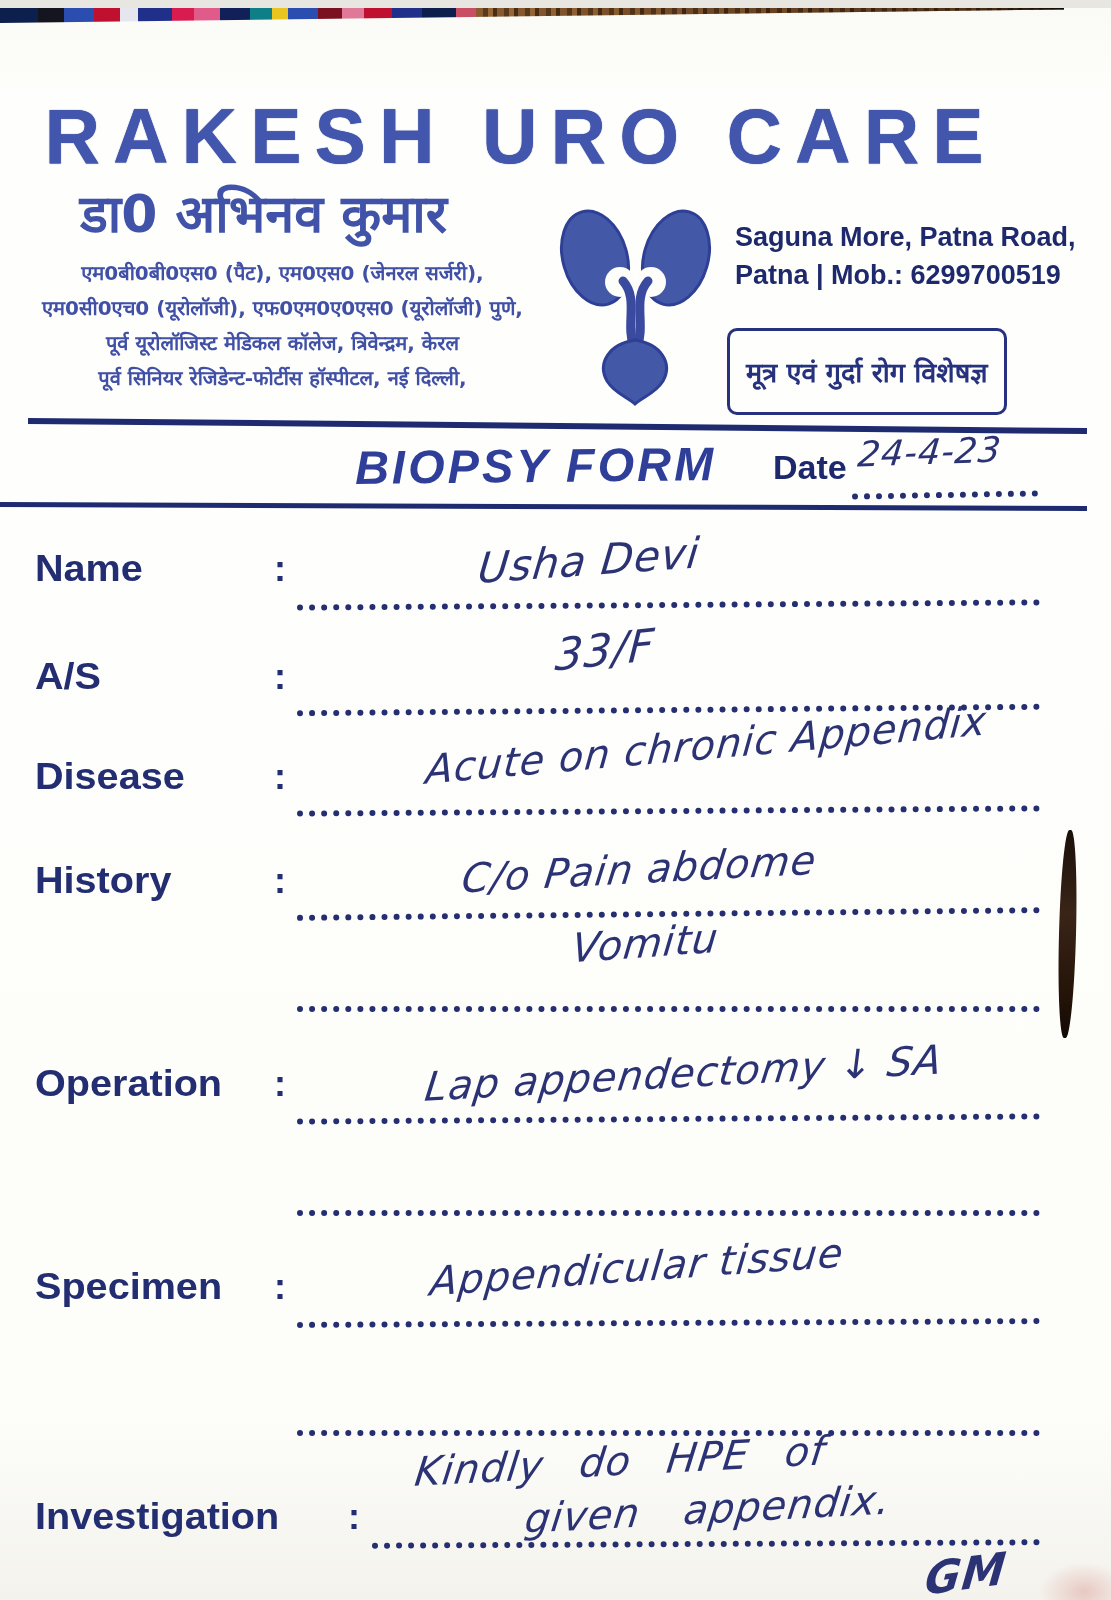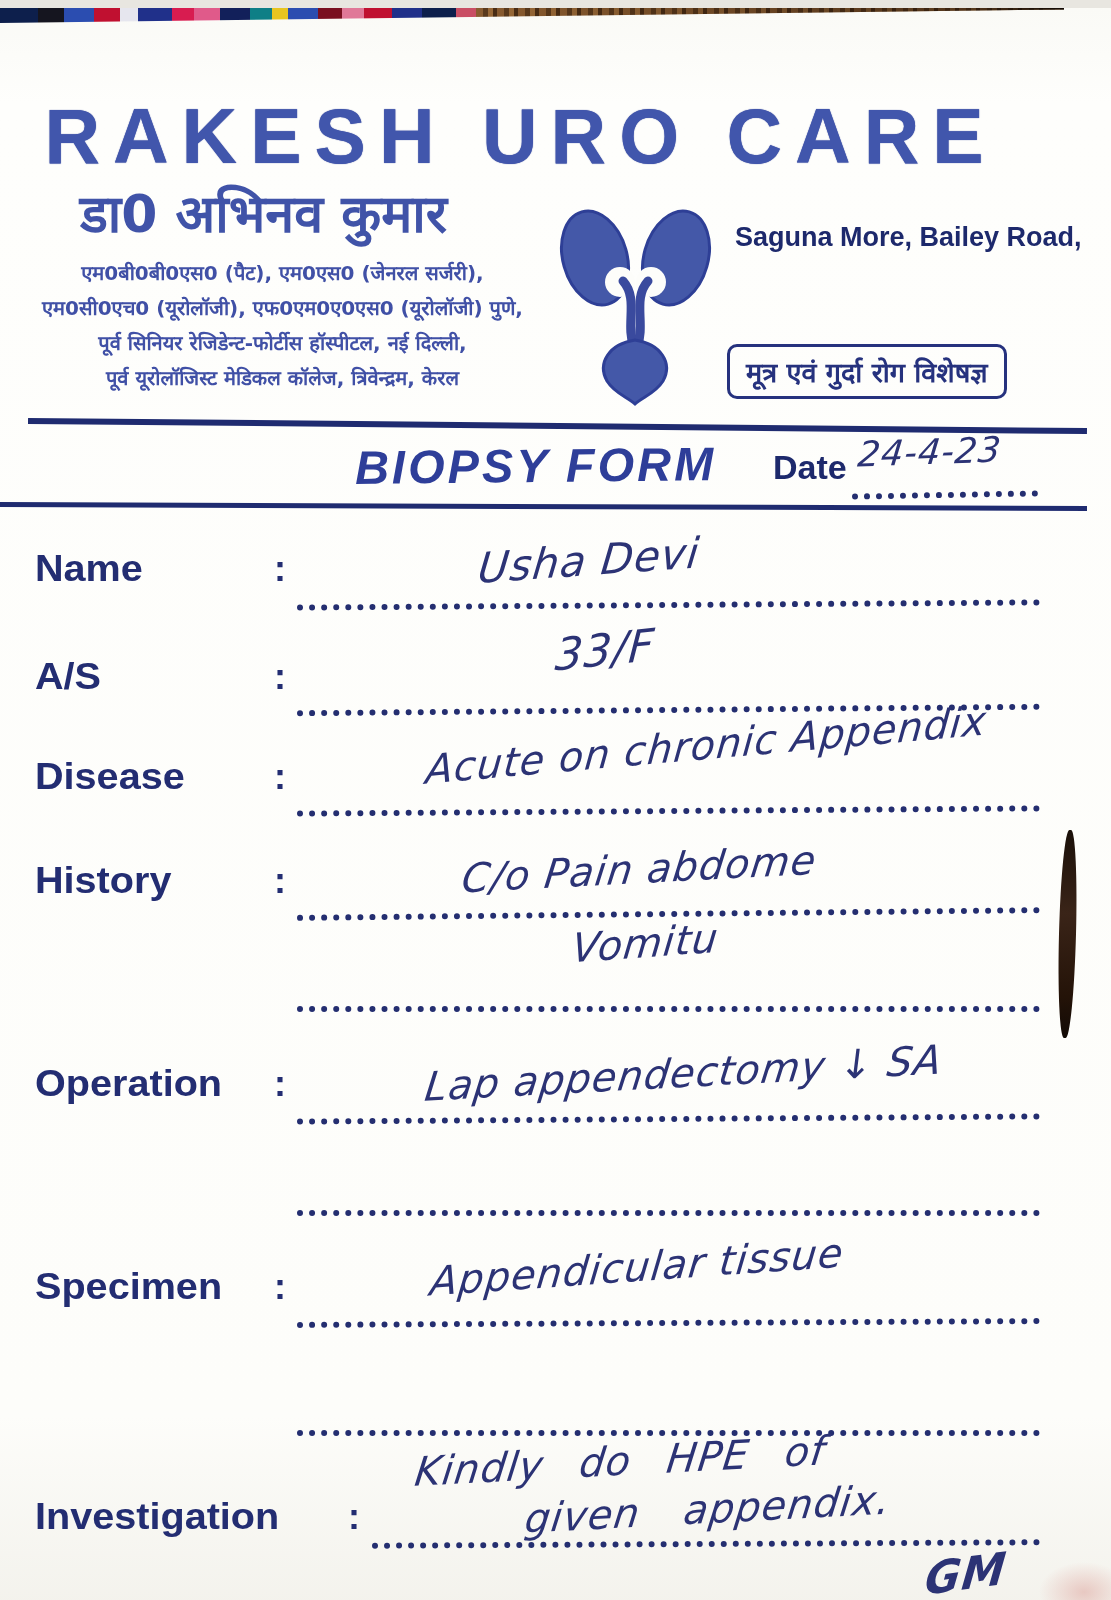--- a/index.html
+++ b/index.html
@@ -35,21 +35,21 @@
     left:80px; top:168px; font-size:52px; font-weight:700;
     color:#4053a8; font-family:"DejaVu Sans", sans-serif;
   }
   .creds{
     left:0; top:248px; width:565px; text-align:center;
     font-family:"DejaVu Sans", sans-serif; font-weight:700;
     font-size:20px; line-height:35px; color:#4050a6;
   }
   .addr{left:735px; top:210px; font-weight:700; font-size:27px; line-height:38px; color:#1d296c;}
   .badge{
-    left:727px; top:336px; padding:6px 16px;
+    left:727px; top:320px; padding:22px 16px;
     border:3.5px solid #26327e; border-radius:10px;
     font-family:"DejaVu Sans", sans-serif;
     font-size:27px; font-weight:700; color:#26327e; white-space:nowrap;
   }
 
   
   .rule{height:0; border-top:6px solid #1f2b70;}
   .form-title{
     left:355px; top:430px; font-size:47px; font-weight:700; font-style:italic;
     letter-spacing:3px; color:#2e3e99; transform:rotate(-0.6deg);
@@ -105,40 +105,41 @@
       <div class="seg" style="width: 20px; background: rgb(201, 78, 100);"></div>
       <div class="wood"></div>
     </div>
 
   <div class="abs clinic-name">RAKESH URO CARE</div>
   <div class="abs doctor-name">डा0 अभिनव कुमार</div>
 
   <div class="abs creds">
     <div>एम0बी0बी0एस0 (पैट), एम0एस0 (जेनरल सर्जरी),</div>
     <div>एम0सी0एच0 (यूरोलॉजी), एफ0एम0ए0एस0 (यूरोलॉजी) पुणे,</div>
+    <div>पूर्व यूरोलॉजिस्ट मेडिकल कॉलेज, त्रिवेन्द्रम, केरल</div>
     <div>पूर्व सिनियर रेजिडेन्ट-फोर्टीस हॉस्पीटल, नई दिल्ली,</div>
-    <div>पूर्व यूरोलॉजिस्ट मेडिकल कॉलेज, त्रिवेन्द्रम, केरल</div>
   </div>
 
   <div class="abs" style="left:548px; top:190px;">
     <svg width="175" height="210" viewBox="0 0 175 210">
       <g fill="#4458a8" stroke="#2e3f96" stroke-width="3">
         <ellipse cx="47" cy="60" rx="32" ry="48" transform="rotate(-16 47 60)"></ellipse>
         <ellipse cx="128" cy="60" rx="32" ry="48" transform="rotate(16 128 60)"></ellipse>
       </g>
       <circle cx="72" cy="84" r="15" fill="#fdfdfa"></circle>
       <circle cx="103" cy="84" r="15" fill="#fdfdfa"></circle>
       <path d="M75,83 C91,101 77,126 86,150" stroke="#3a4a9e" stroke-width="9" fill="none" stroke-linecap="round"></path>
       <path d="M100,83 C84,101 98,126 89,150" stroke="#3a4a9e" stroke-width="9" fill="none" stroke-linecap="round"></path>
       <path d="M87,142 C61,146 49,165 59,183 C67,196 80,199 87,206 C94,199 107,196 115,183 C125,165 113,146 87,142 Z" fill="#4458a8" stroke="#2e3f96" stroke-width="3"></path>
     </svg>
   </div>
 
   <div class="abs addr">
-    <div>Saguna More, Bailey Road,</div>
+    <div>Saguna More, Patna Road,</div>
+    <div>Patna | Mob.: 6299700519</div>
   </div>
 
   <div class="abs badge">मूत्र एवं गुर्दा रोग विशेषज्ञ</div>
 
   <div class="abs rule" style="left:28px; right:24px; top:415px; transform:rotate(0.55deg);"></div>
   <div class="abs form-title">BIOPSY FORM</div>
   <div class="abs date-label">Date</div>
   <div class="abs hand" style="left:858px; top:424px; font-size:35px; transform:rotate(-2deg) skewX(-8deg);">24-4-23</div>
   <div class="abs dot" style="left:852px; width:186px; top:484px; transform:rotate(-1deg);"></div>
   <div class="abs rule" style="left:0; right:24px; top:496px; border-top-width:5px; transform:rotate(0.2deg);"></div>

